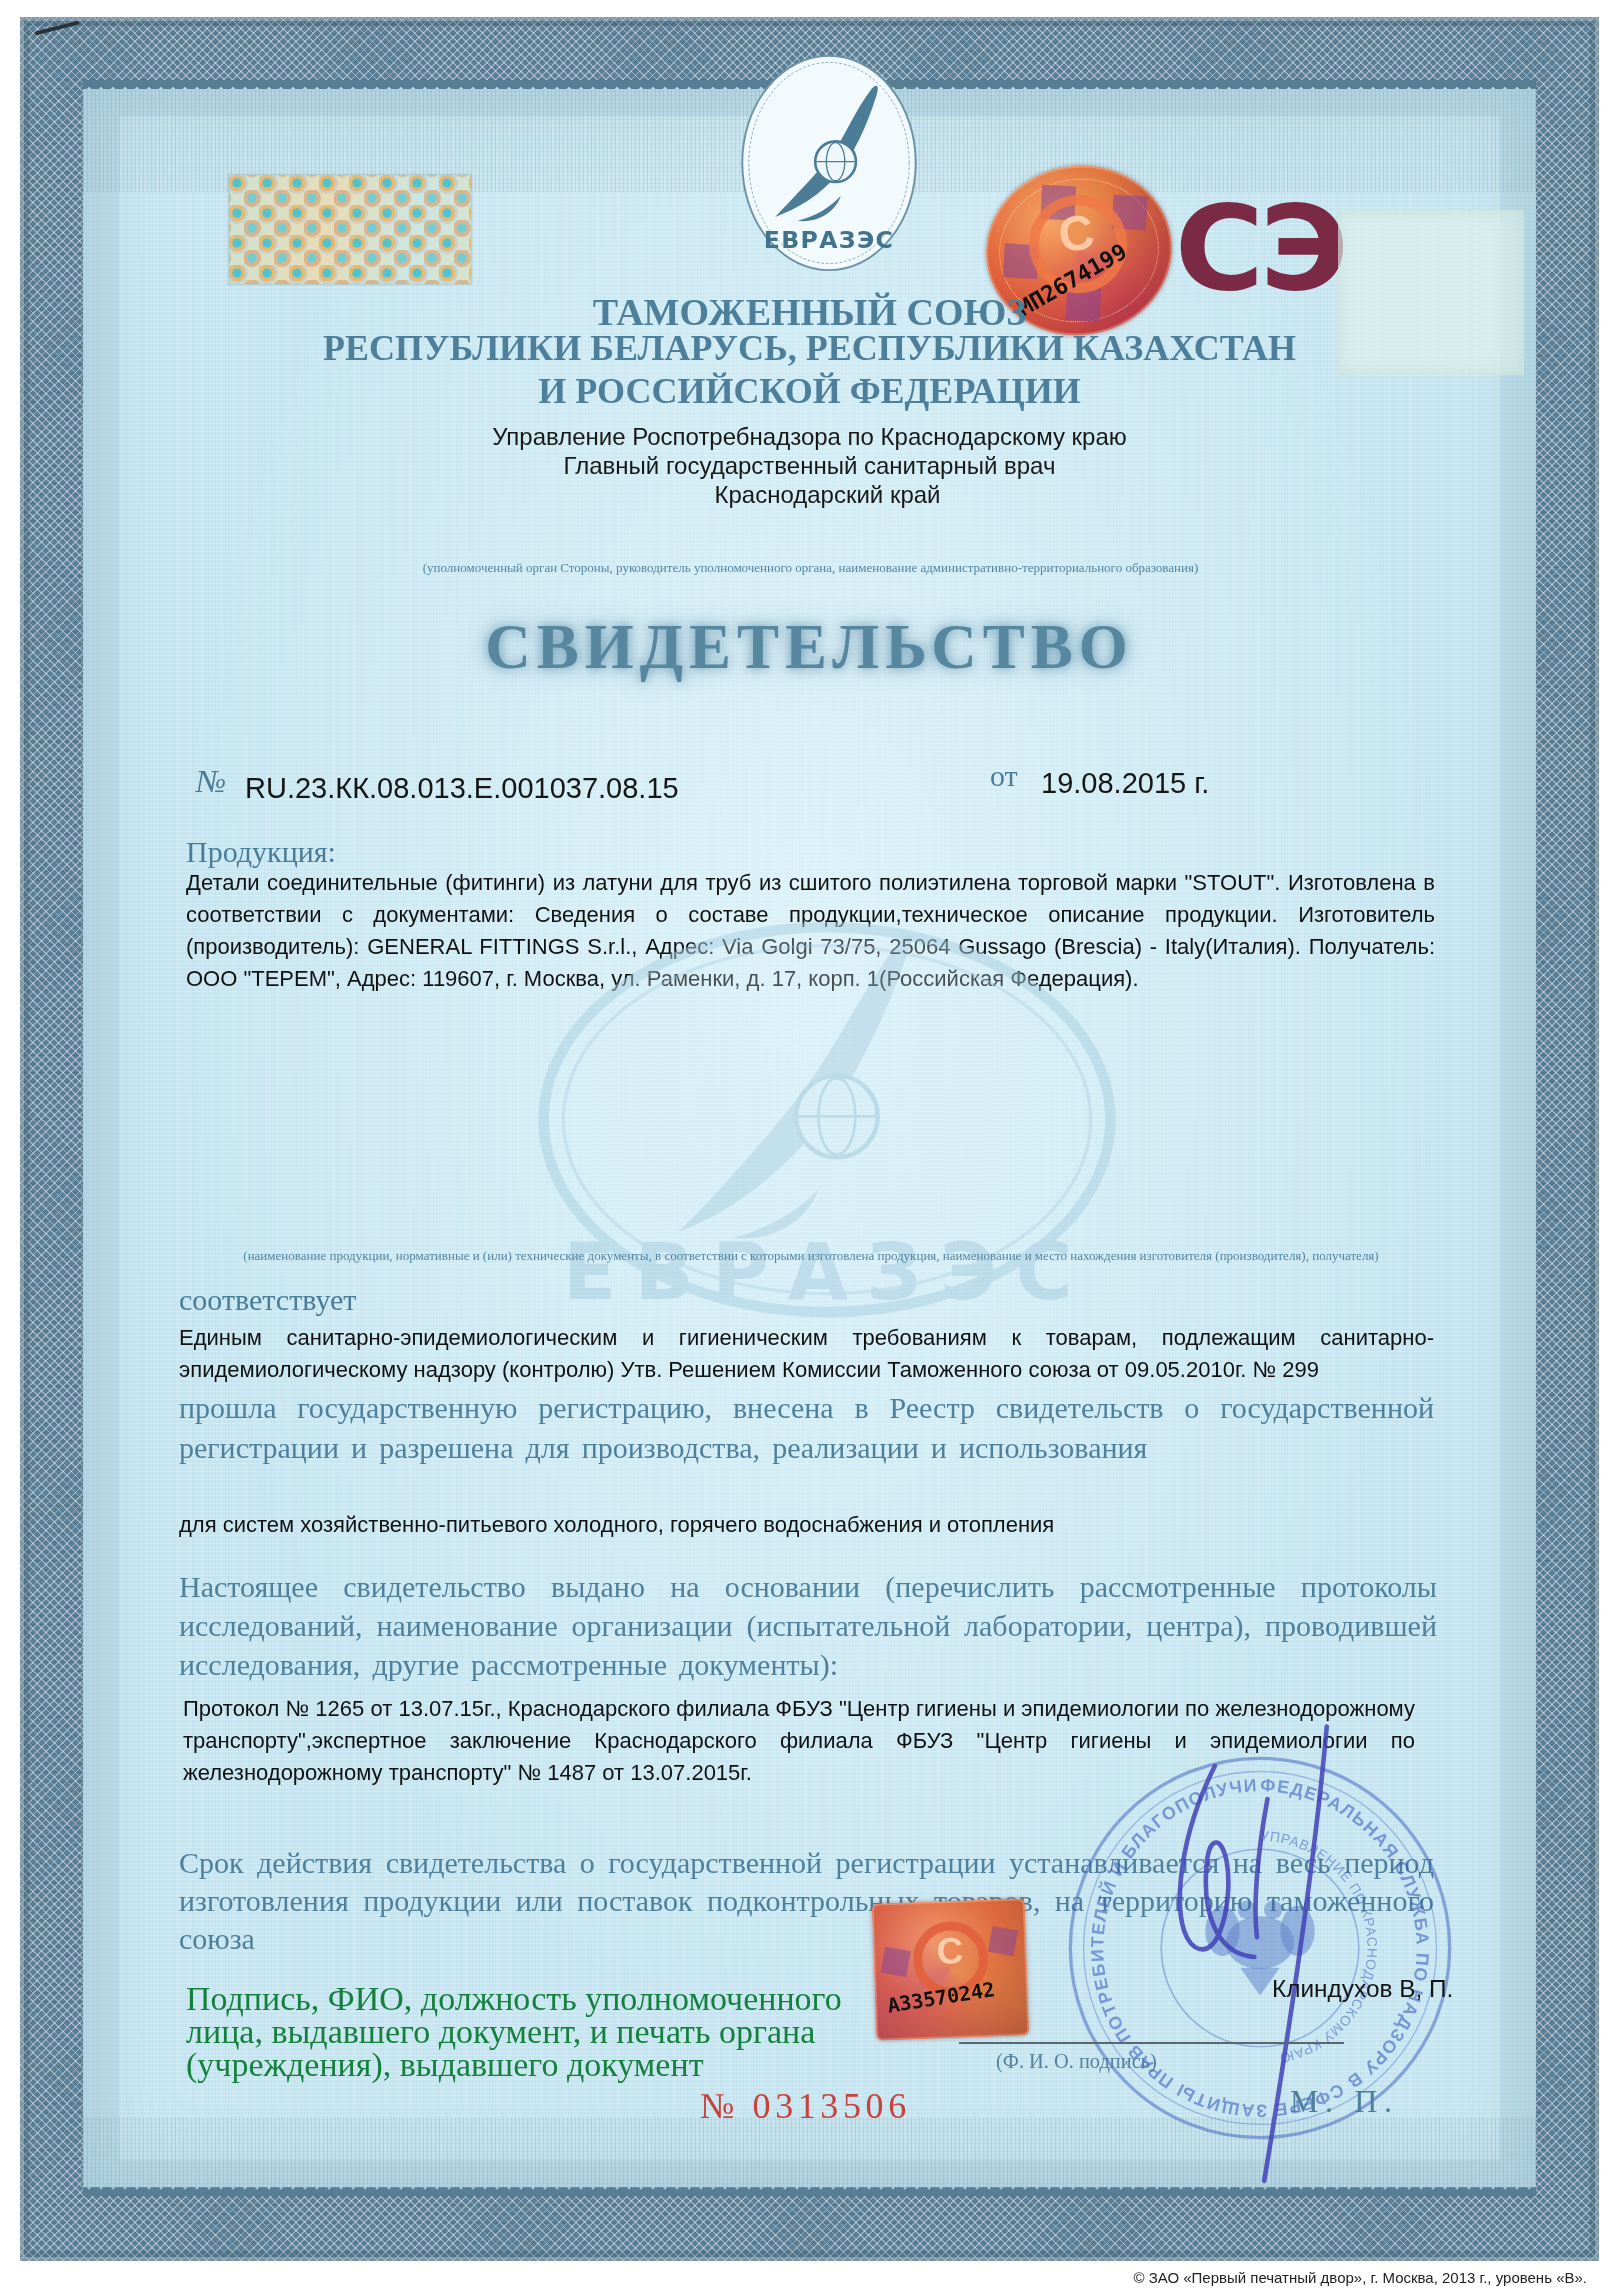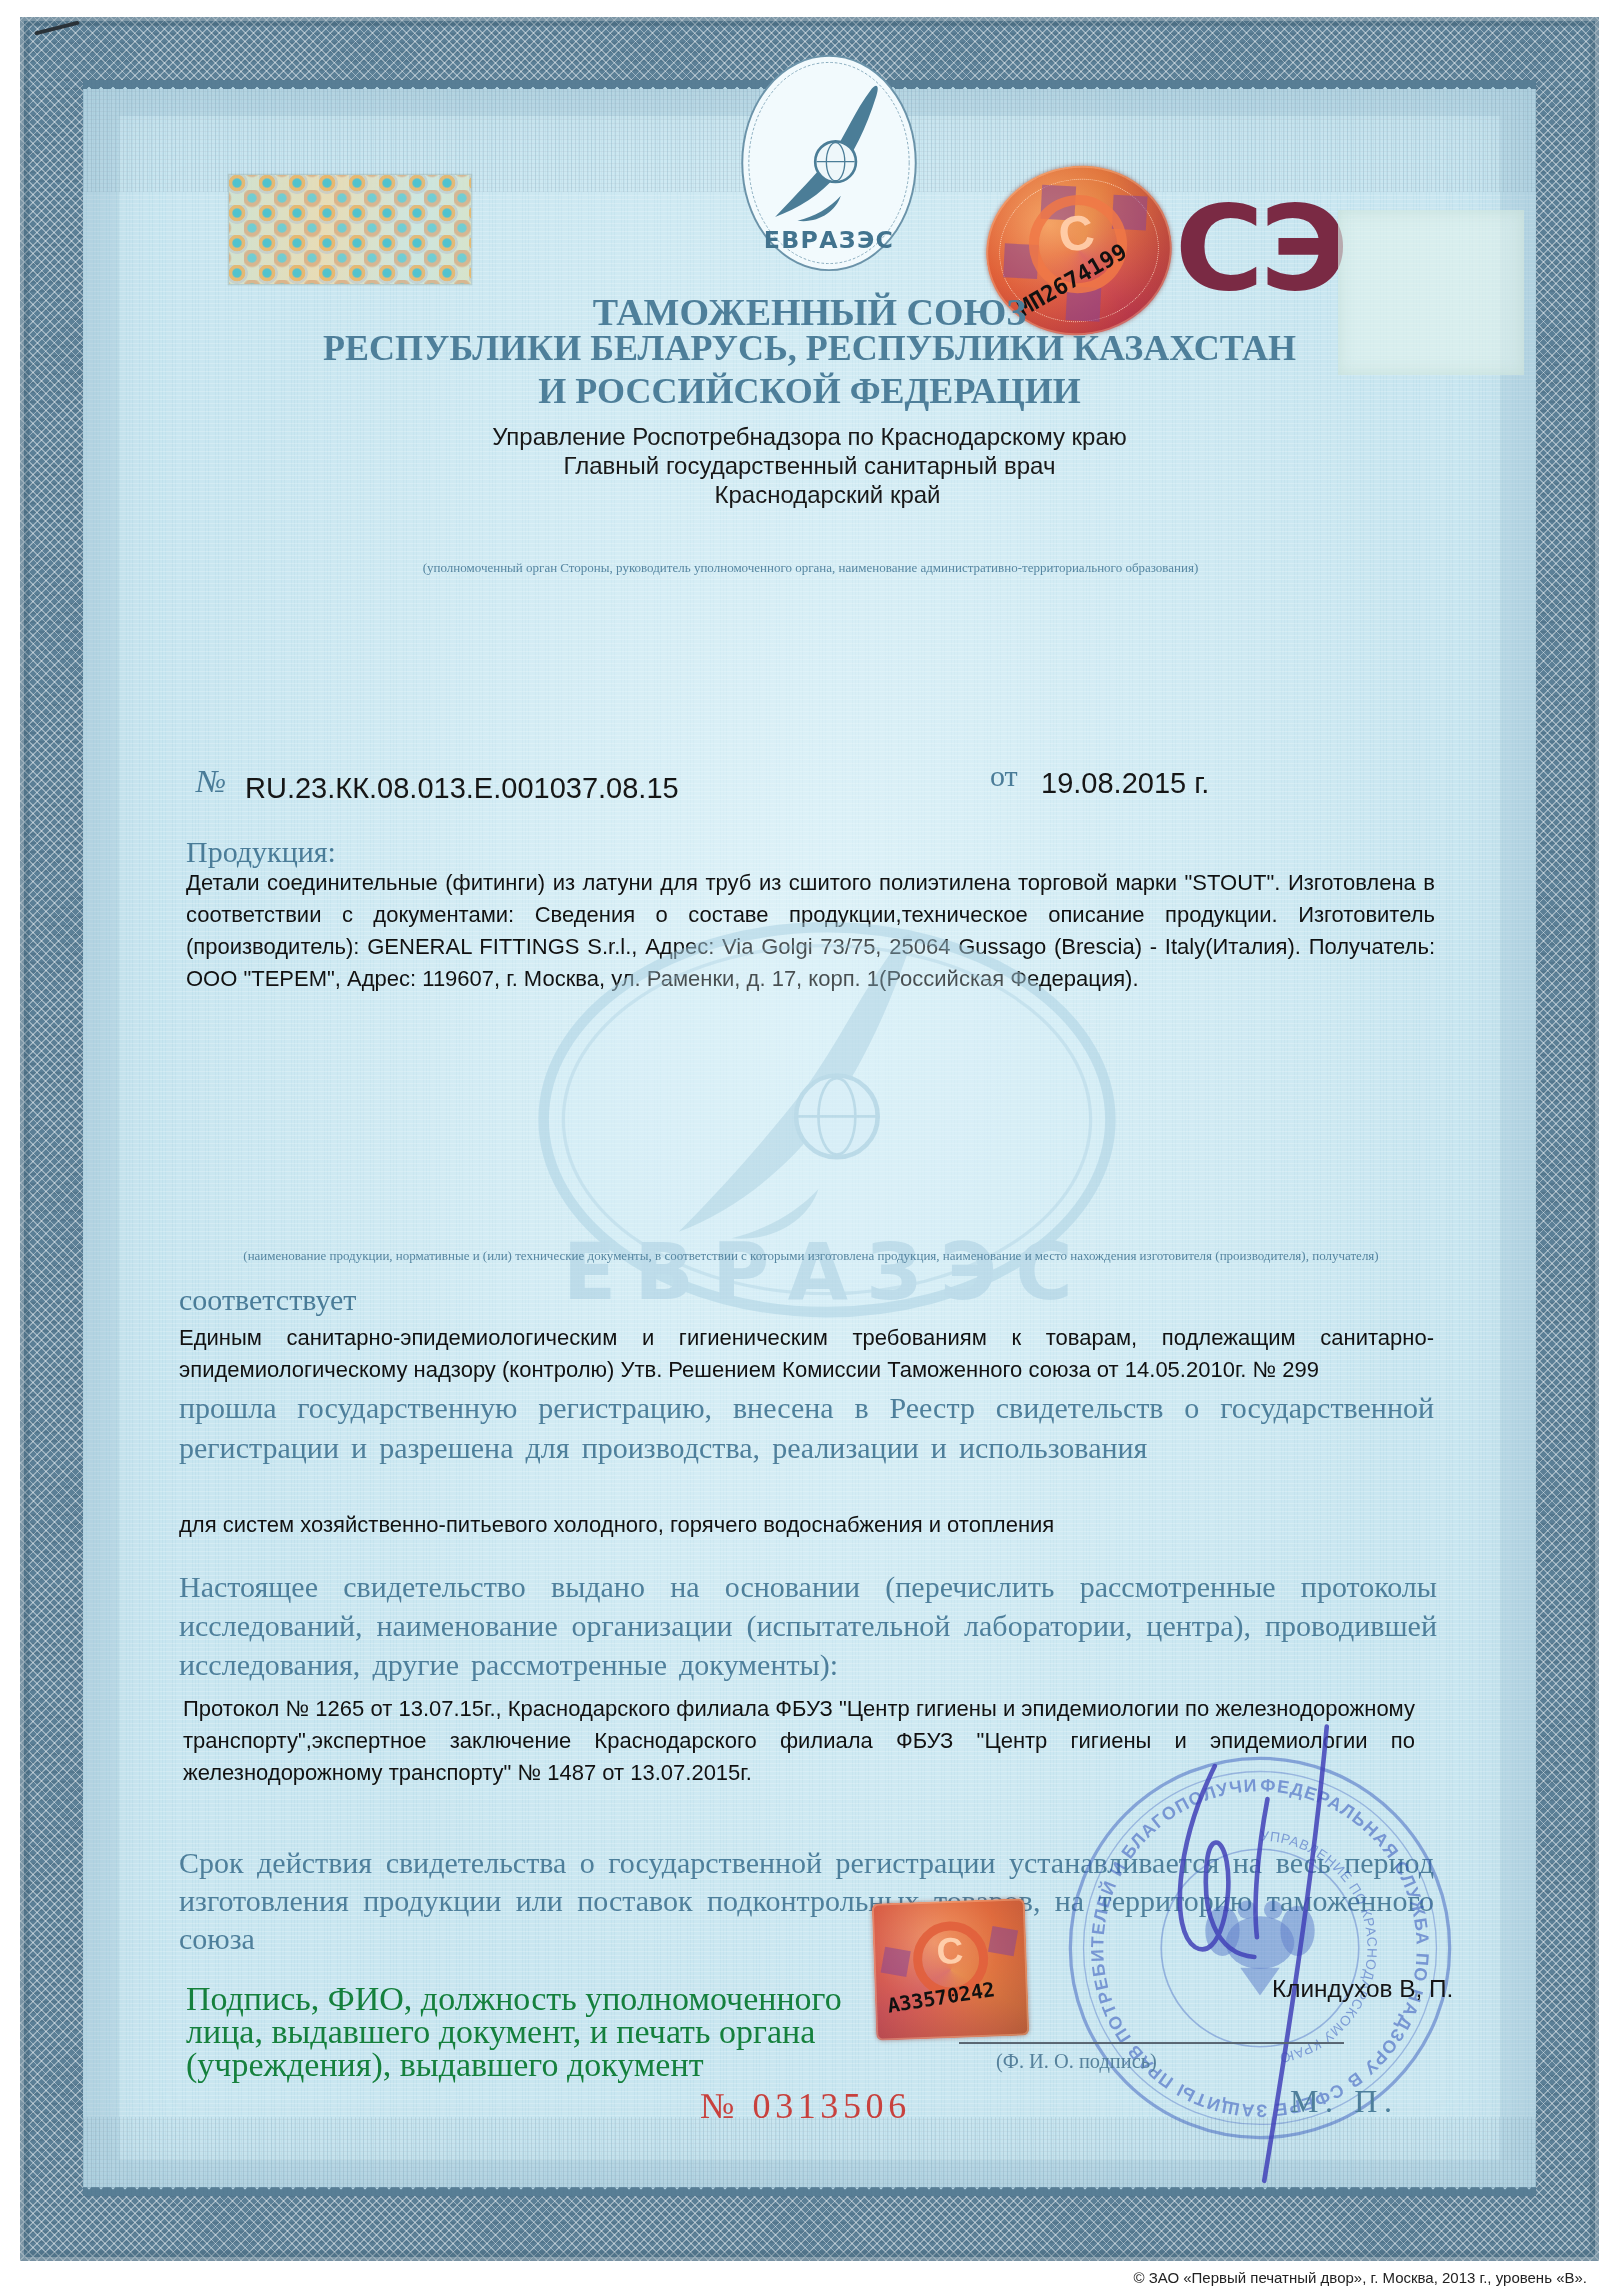--- a/index.html
+++ b/index.html
@@ -131,20 +131,21 @@
   <div class="hdr ser" style="top:282px;font-size:38px;margin-top:8px;">ТАМОЖЕННЫЙ СОЮЗ</div>
   <div class="hdr ser" style="top:327px;font-size:36px;">РЕСПУБЛИКИ БЕЛАРУСЬ, РЕСПУБЛИКИ КАЗАХСТАН</div>
   <div class="hdr ser" style="top:370px;font-size:36px;">И РОССИЙСКОЙ ФЕДЕРАЦИИ</div>
 
   <div class="authline" style="top:423px;">Управление Роспотребнадзора по Краснодарскому краю</div>
   <div class="authline" style="top:452px;">Главный государственный санитарный врач</div>
   <div class="authline" style="top:481px;padding-left:36px;">Краснодарский край</div>
 
   <div class="caption ser" style="left:198px;top:560px;width:1225px;font-size:13px;">(уполномоченный орган Стороны, руководитель уполномоченного органа, наименование административно-территориального образования)</div>
 
+  <div class="bigtitle ser" style="top:611px;">СВИДЕТЕЛЬСТВО</div>
 
   <div class="ser blue" style="position:absolute;left:196px;top:763px;font-size:32px;font-style:italic;">№</div>
   <div class="blk" style="position:absolute;left:245px;top:772px;font-size:29px;">RU.23.КК.08.013.Е.001037.08.15</div>
   <div class="ser blue" style="position:absolute;left:990px;top:759px;font-size:30px;">от</div>
   <div class="blk" style="position:absolute;left:1041px;top:767px;font-size:29px;">19.08.2015 г.</div>
 
   <div class="ser blue" style="position:absolute;left:186px;top:835px;font-size:30px;">Продукция:</div>
   <div class="para" style="left:186px;top:867px;width:1249px;">Детали соединительные (фитинги) из латуни для труб из сшитого полиэтилена торговой марки "STOUT". Изготовлена в соответствии с документами: Сведения о составе продукции,техническое описание продукции. Изготовитель (производитель): GENERAL FITTINGS S.r.l., Адрес: Via Golgi 73/75, 25064 Gussago (Brescia) - Italy(Италия).  Получатель: ООО "ТЕРЕМ", Адрес: 119607, г. Москва, ул. Раменки, д. 17, корп. 1(Российская Федерация).</div>
 
   <svg style="position:absolute;left:481px;top:922px;opacity:.5;" width="692" height="402" viewBox="0 0 1050 610">
@@ -155,21 +156,21 @@
       <path d="M380 480 C 430 468 480 440 512 405 C 498 450 446 486 380 480 Z"></path>
     </g>
     <circle cx="540" cy="295" r="62" fill="#d7eef8" stroke="#9cc6da" stroke-width="7"></circle>
     <ellipse cx="540" cy="295" rx="28" ry="58" fill="none" stroke="#9cc6da" stroke-width="4"></ellipse>
     <line x1="480" y1="295" x2="600" y2="295" stroke="#9cc6da" stroke-width="4"></line>
     <text x="525" y="572" text-anchor="middle" font-family="DejaVu Sans, sans-serif" font-size="118" font-weight="bold" fill="#a6cce0" letter-spacing="28">ЕВРАЗЭС</text>
   </svg>
 
   <div class="caption ser" style="left:119px;top:1248px;width:1384px;font-size:13px;">(наименование продукции, нормативные и (или) технические документы, в соответствии с которыми изготовлена продукция, наименование и место нахождения изготовителя (производителя), получателя)</div>
   <div class="ser blue" style="position:absolute;left:179px;top:1283px;font-size:30px;">соответствует</div>
-  <div class="para" style="left:179px;top:1322px;width:1255px;">Единым санитарно-эпидемиологическим и гигиеническим требованиям к товарам, подлежащим санитарно-эпидемиологическому надзору (контролю) Утв. Решением Комиссии Таможенного союза от 14.05.2010г. № 299</div>
+  <div class="para" style="left:179px;top:1322px;width:1255px;">Единым санитарно-эпидемиологическим и гигиеническим требованиям к товарам, подлежащим санитарно-эпидемиологическому надзору (контролю) Утв. Решением Комиссии Таможенного союза от 09.05.2010г. № 299</div>
 
   <div class="bluepara ser" style="left:179px;top:1388px;width:1255px;">прошла государственную регистрацию, внесена в Реестр свидетельств о государственной регистрации и разрешена для производства, реализации и использования</div>
   <div class="para" style="left:179px;top:1509px;width:1255px;">для систем хозяйственно-питьевого холодного, горячего водоснабжения и отопления</div>
 
   <div class="bluepara ser" style="left:179px;top:1567px;width:1258px;line-height:39px;">Настоящее свидетельство выдано на основании (перечислить рассмотренные протоколы исследований, наименование организации (испытательной лаборатории, центра), проводившей исследования, другие рассмотренные документы):</div>
   <div class="para" style="left:183px;top:1693px;width:1232px;">Протокол № 1265 от 13.07.15г., Краснодарского филиала ФБУЗ "Центр гигиены и эпидемиологии по железнодорожному транспорту",экспертное заключение Краснодарского филиала ФБУЗ "Центр гигиены и эпидемиологии по железнодорожному транспорту" № 1487 от 13.07.2015г.</div>
 
   <div class="bluepara ser" style="left:179px;top:1844px;width:1255px;line-height:38px;">Срок действия свидетельства о государственной регистрации устанавливается на весь период изготовления продукции или поставок подконтрольных товаров, на территорию таможенного союза</div>
 
   <div class="siglabel ser">Подпись, ФИО, должность уполномоченного лица, выдавшего документ, и печать органа (учреждения), выдавшего документ</div>

